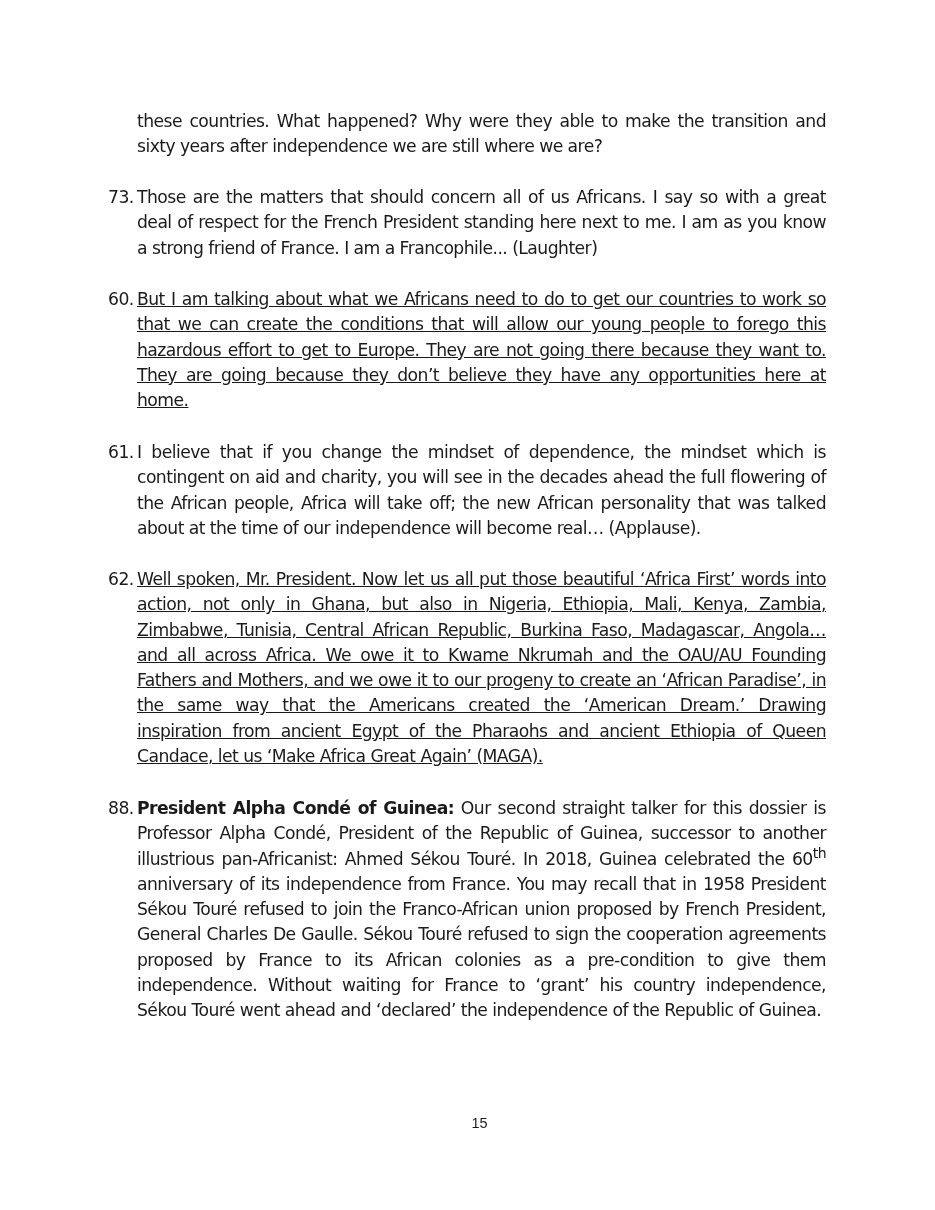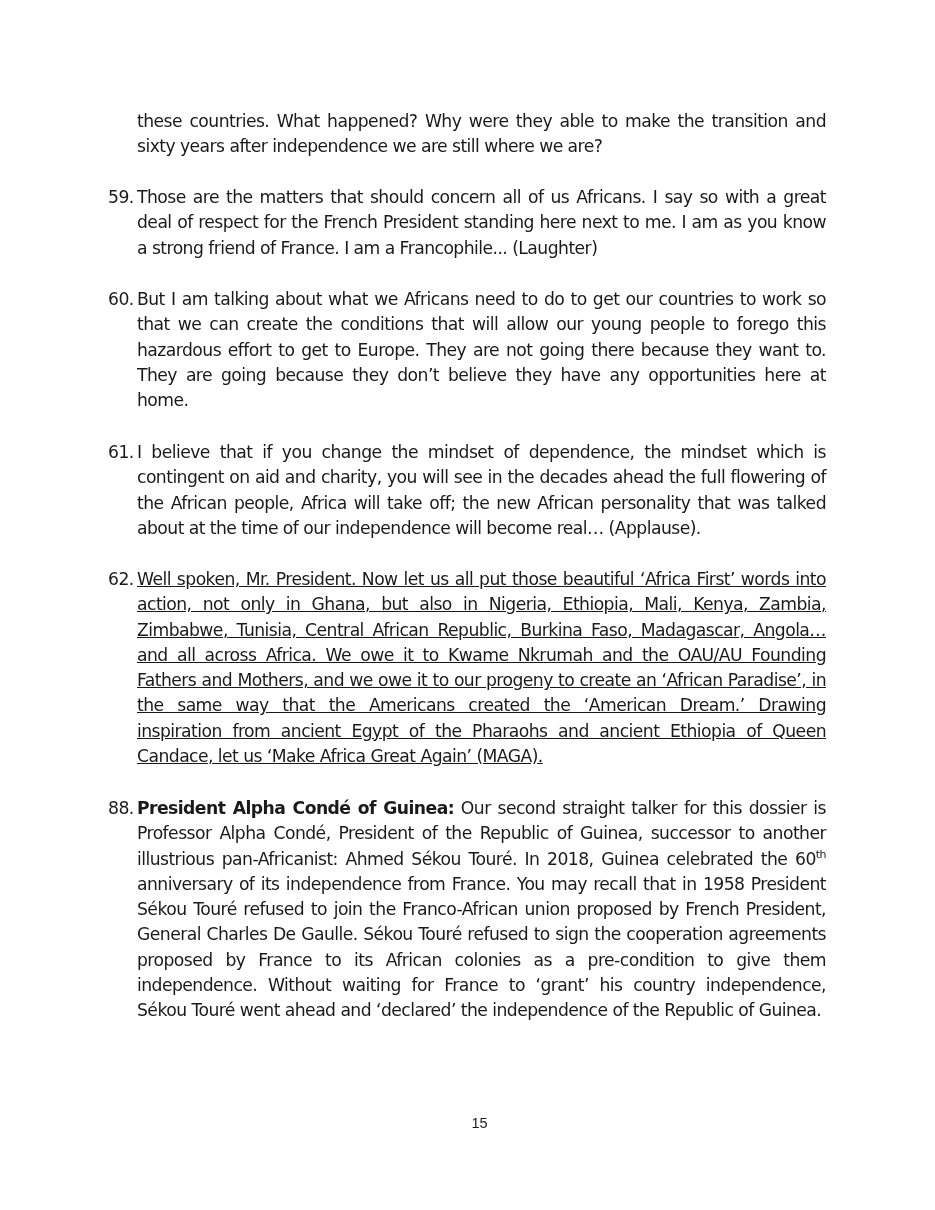--- a/index.html
+++ b/index.html
@@ -42,21 +42,21 @@
       left: 0;
       top: 0;
     }
     .para .body {
       display: block;
     }
     .para .lead {
       font-weight: bold;
     }
     sup {
-      font-size: 11px;
+      font-size: 14px;
       line-height: 0;
       vertical-align: 7px;
     }
     .page-number {
       position: absolute;
       top: 1115px;
       left: 0;
       width: 935px;
       text-align: center;
       font-family: "Liberation Sans", sans-serif;
@@ -71,26 +71,26 @@
 <div class="page">
 
   <div class="text-block" style="top:109px;">
     <div class="para">
       <span class="body">these countries. What happened? Why were they able to make the transition and sixty years after independence we are still where we are?</span>
     </div>
   </div>
 
   <div class="text-block" style="top:185px;">
     <div class="para">
-      <span class="num">59.</span>
+      <span class="num">73.</span>
       <span class="body">Those are the matters that should concern all of us Africans. I say so with a great deal of respect for the French President standing here next to me. I am as you know a strong friend of France. I am a Francophile... (Laughter)</span>
     </div>
   </div>
 
-  <div class="text-block" style="top:287px;">
+  <div class="text-block" style="top:287px;text-decoration:underline;">
     <div class="para">
       <span class="num">60.</span>
       <span class="body">But I am talking about what we Africans need to do to get our countries to work so that we can create the conditions that will allow our young people to forego this hazardous effort to get to Europe. They are not going there because they want to. They are going because they don’t believe they have any opportunities here at home.</span>
     </div>
   </div>
 
   <div class="text-block" style="top:440px;">
     <div class="para">
       <span class="num">61.</span>
       <span class="body">I believe that if you change the mindset of dependence, the mindset which is contingent on aid and charity, you will see in the decades ahead the full flowering of the African people, Africa will take off; the new African personality that was talked about at the time of our independence will become real… (Applause).</span>

